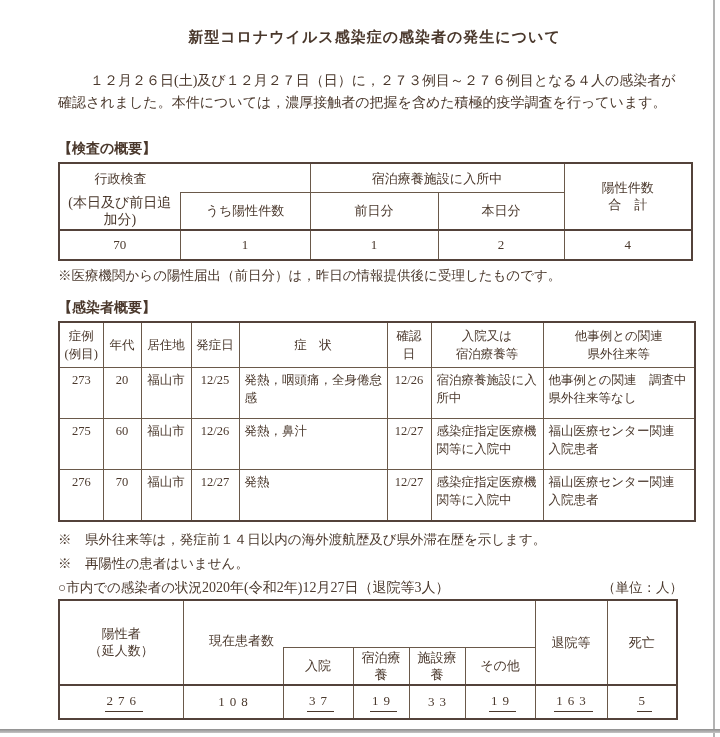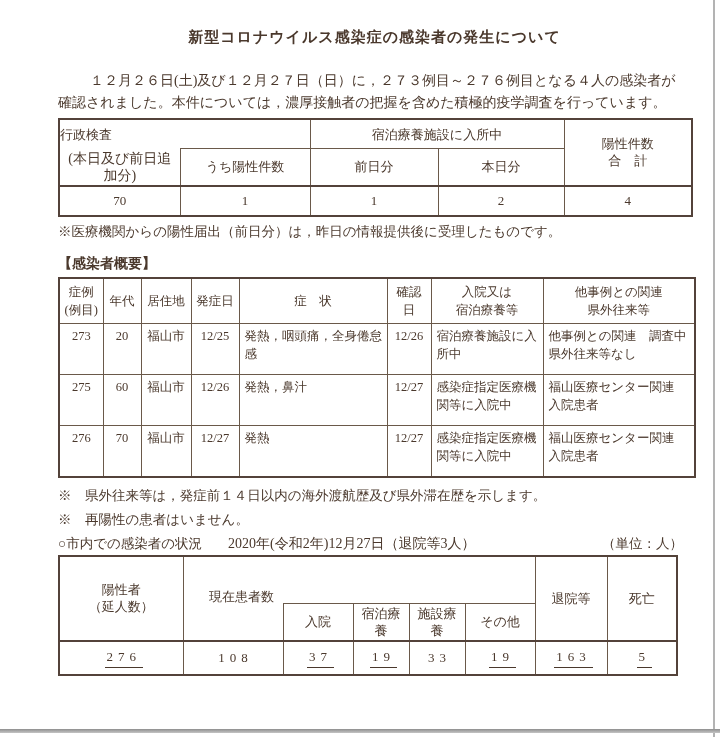--- a/index.html
+++ b/index.html
@@ -21,34 +21,34 @@
   .sec-label.second{margin-top:14px;}
   table{border-collapse:collapse;table-layout:fixed;border:2px solid var(--line-dark);}
   td{border:1px solid var(--line);text-align:center;vertical-align:middle;
      font-size:13px;padding:1px 4px;white-space:pre-line;line-height:17px;}
   
   .t1{margin-top:4px;width:633px;}
   .t1 .t1r1 td{height:26px;}
   .t1 .t1r2 td{height:26px;}
   .t1 .t1data td{height:26px;border-top:2px solid var(--line-dark);}
   .t1 .admin-group{text-align:left;padding:0;}
-  .t1 .over-col1{display:inline-block;width:121px;}
+  .t1 .over-col1{display:inline-block;width:121px;text-align:center;}
   .t1 .sub{font-size:14px;}
   .bt-hidden{border-top:hidden !important;}
   
   .t2{margin-top:4px;width:636px;}
   .t2 .t2h td{height:42px;}
   .t2 td{font-size:12.5px;line-height:18px;}
   .t2 .t2d td{height:46px;vertical-align:top;padding-top:3px;}
   .t2 .t2d td.l{text-align:left;padding-left:5px;padding-right:4px;}
   .note{margin-top:6px;font-size:13.5px;line-height:18px;}
   .note.first{margin-top:9px;}
   
   .status-line{margin-top:6px;display:flex;align-items:baseline;font-size:13.5px;line-height:18px;}
-  .status-line .date{margin-left:26px;font-size:14px;}
+  .status-line .date{font-size:14px;}
   .status-line .unit{margin-left:auto;margin-right:8px;}
   
   .t3{margin-top:2px;width:618px;}
   .t3 .t3r1 td{height:30px;}
   .t3 .t3r2 td{height:32px;}
   .t3 .t3data td{height:30px;border-top:2px solid var(--line-dark);}
   .t3 .cur-group{text-align:left;padding:8px;font-family:Liberation Serif, serif;}
   .t3 .over-col2{display:inline-block;width:100px;text-align:center;transform:translateY(17px);}
   .num{letter-spacing:5px;margin-right:-5px;display:inline-block;}
   .u{border-bottom:1px solid var(--ink);padding:0 2px 2px 2px;}
@@ -62,20 +62,21 @@
 
 <div class="doc">
 
   <div class="title">新型コロナウイルス感染症の感染者の発生について</div>
 
   <div class="intro">
     <div class="indent">１２月２６日(土)及び１２月２７日（日）に，２７３例目～２７６例目となる４人の感染者が</div>
     <div>確認されました。本件については，濃厚接触者の把握を含めた積極的疫学調査を行っています。</div>
   </div>
 
+  <div class="sec-label">【検査の概要】</div>
 
   <table class="t1">
     <colgroup>
         <col style="width:121px">
         <col style="width:130px">
         <col style="width:128px">
         <col style="width:126px">
         <col style="width:128px">
       </colgroup>
     <tbody>

